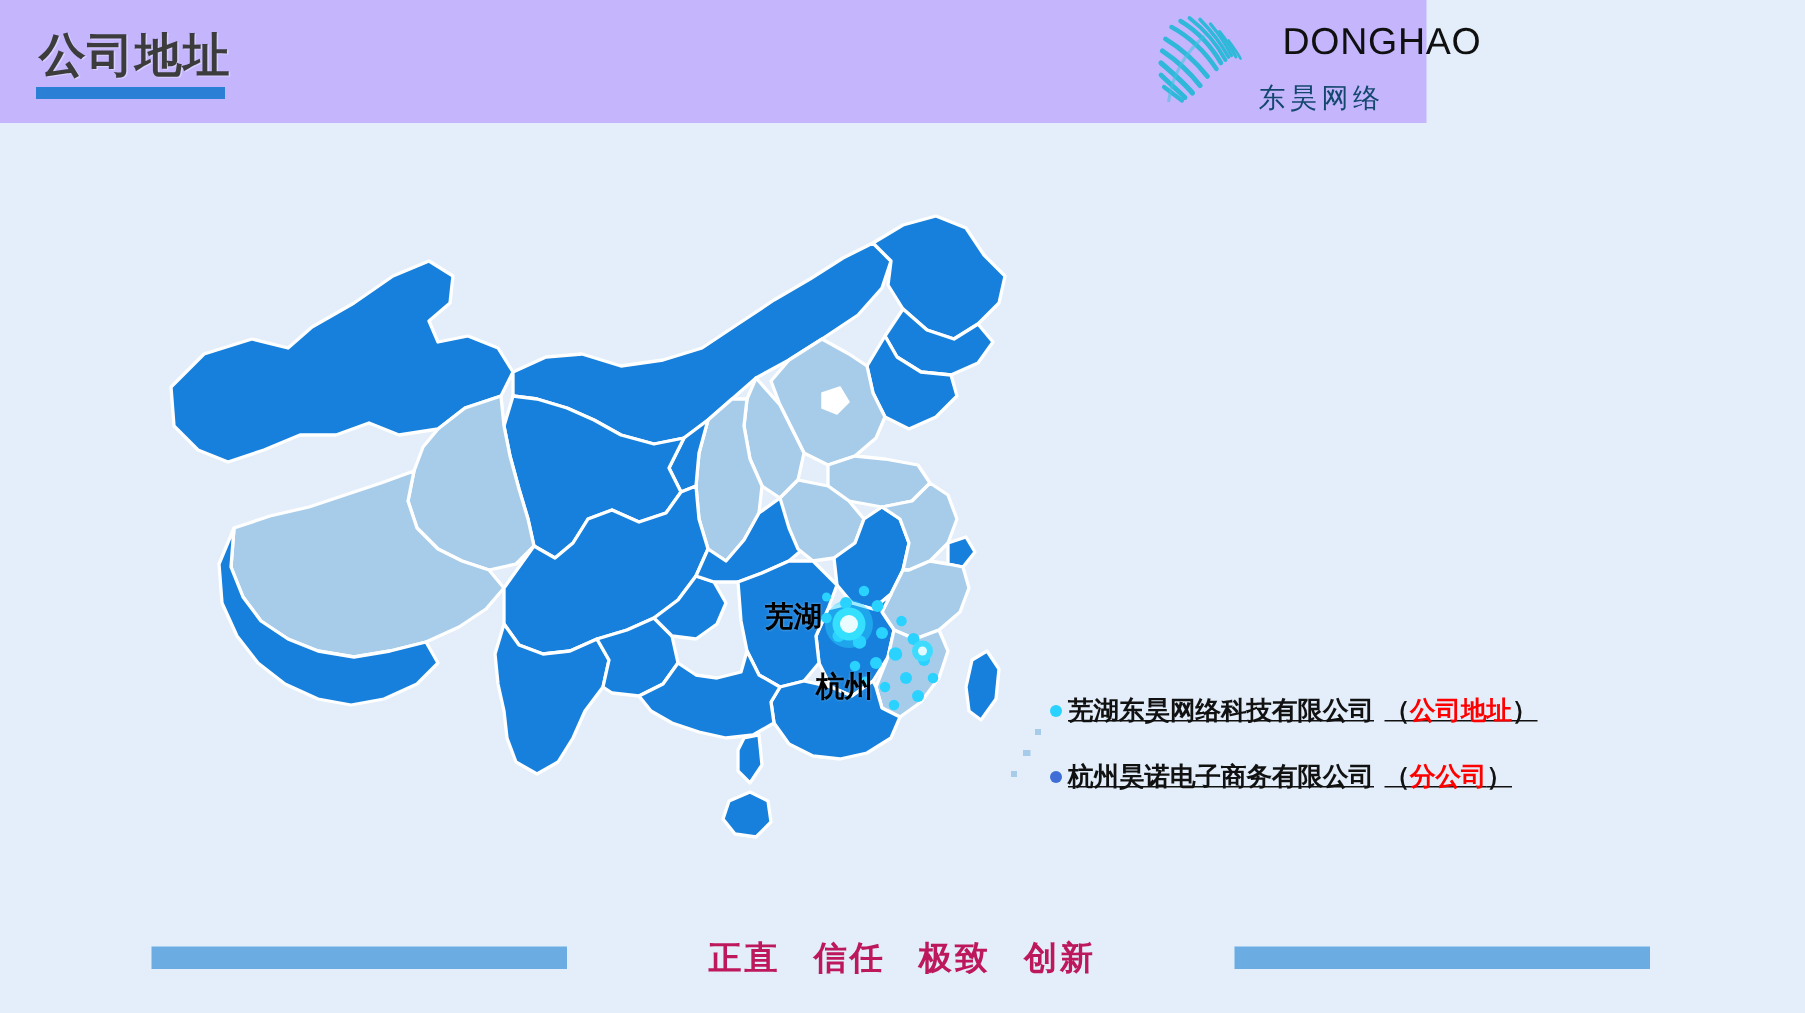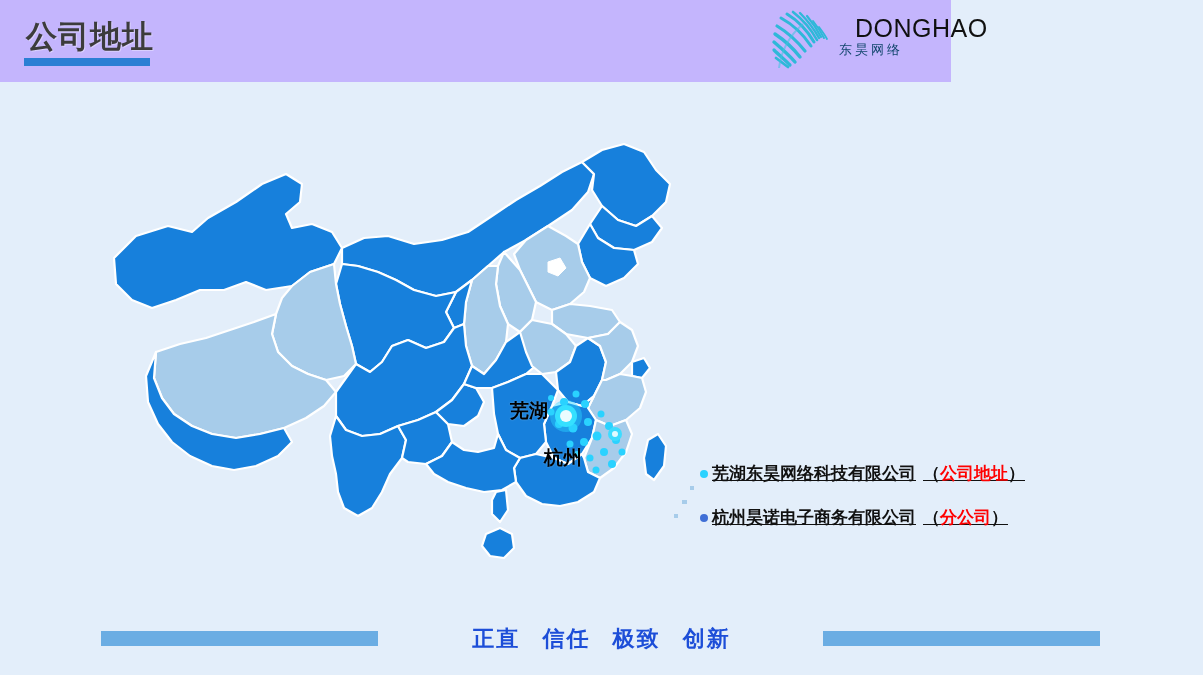--- a/index.html
+++ b/index.html
@@ -30,22 +30,22 @@
     position:absolute;right:12px;top:6px;width:172px;height:68px;
   }
   #logo-mark{position:absolute;left:0;top:2px;width:72px;height:64px;}
   #logo-text{position:absolute;left:72px;top:10px;width:100px;text-align:left;}
   #logo-name{
     font-size:25px;font-weight:normal;color:#101010;letter-spacing:.5px;
     line-height:24px;
     margin-left:16px;
   }
   #logo-sub{
-    font-size:13px;color:#13476e;letter-spacing:3px;line-height:18px;
-    margin-top:1px;
+    font-size:18px;color:#13476e;letter-spacing:3px;line-height:18px;
+    margin-top:16px;
   }
   
   #map-wrap{
     position:absolute;left:96px;top:140px;width:620px;height:470px;
   }
   #china-map{display:block;width:620px;height:470px;}
   .city-label{
     position:absolute;font-size:19px;font-weight:bold;color:#000;
     letter-spacing:0px;white-space:nowrap;
     text-shadow:0 0 2px rgba(255,255,255,.35);
@@ -71,21 +71,21 @@
   #footer-bar-left{
     position:absolute;left:101px;top:631px;width:277px;height:15px;
     background:#6badE3;
   }
   #footer-bar-right{
     position:absolute;left:823px;top:631px;width:277px;height:15px;
     background:#6badE3;
   }
   #slogan{
     position:absolute;left:0;top:624px;width:1203px;text-align:center;
-    font-size:22px;font-weight:bold;color:#1d4ed8;letter-spacing:2px;
+    font-size:22px;font-weight:bold;color:#be185d;letter-spacing:2px;
   }
   .slogan-word{margin:0 7px;}
 </style>
 </head>
 <body>
 
 <div id="header">
   <div id="page-title">公司地址</div>
   <div id="title-underline"></div>
 

